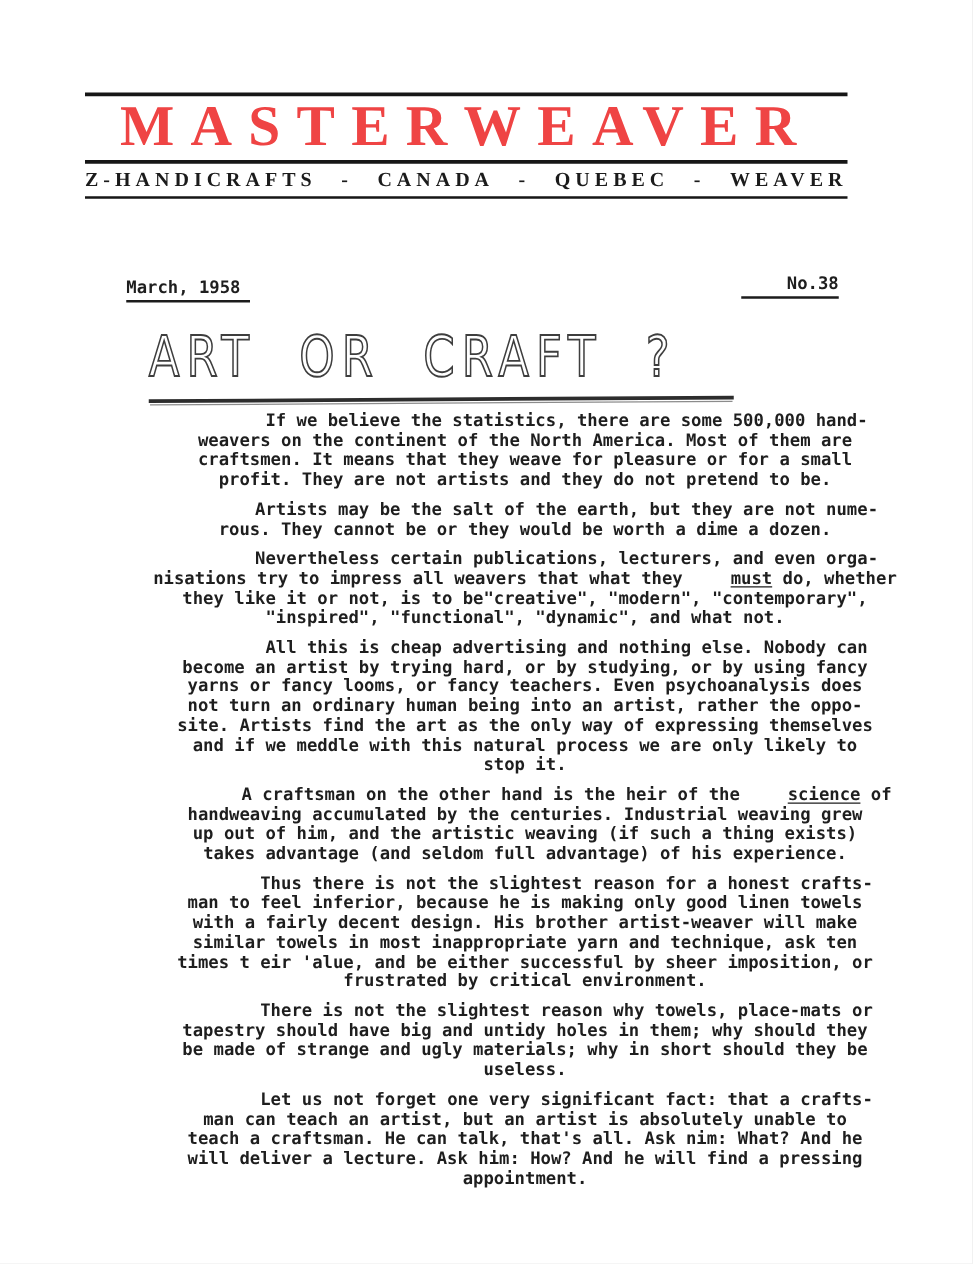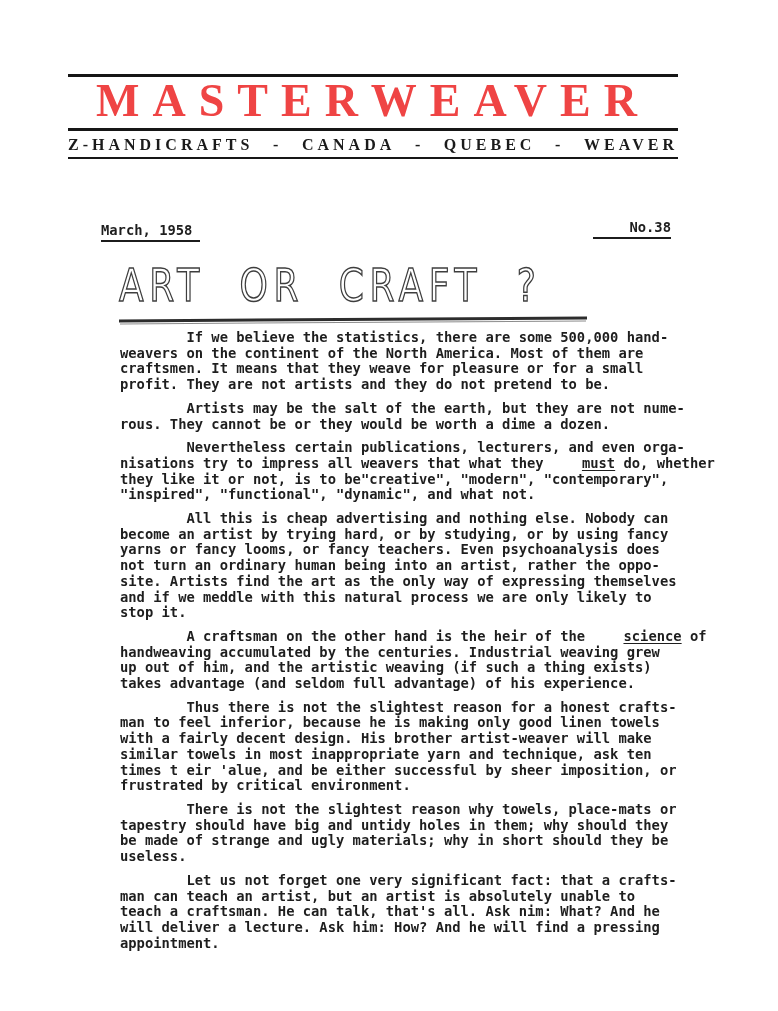--- a/index.html
+++ b/index.html
@@ -52,21 +52,21 @@
     .article-title { color:transparent; -webkit-text-stroke:1.5px #3e3e3e; }
   }
   .title-underline {
     position:absolute; left:119px; top:318px; width:468px; height:3px;
     background:#2d2d2d; transform:rotate(-0.35deg);
     box-shadow:0 3px 0 -1px rgba(45,45,45,0.55);
   }
 
   .article-body {
     position:absolute; left:120px; top:330px; width:600px;
-    font-size:13.8px; line-height:15.7px; font-weight:bold; color:#1e1e1e;
+    font-size:13.8px; line-height:15.7px; font-weight:bold; color:#1e1e1e;text-align:center;
   }
   .para { margin:0 0 8px 0; white-space:pre; }
   .para u { text-decoration:underline; text-underline-offset:2px;padding-left:30px; }
 </style>
 </head>
 <body>
 
 <div class="page">
 
   <div class="rule rule-top"></div>

